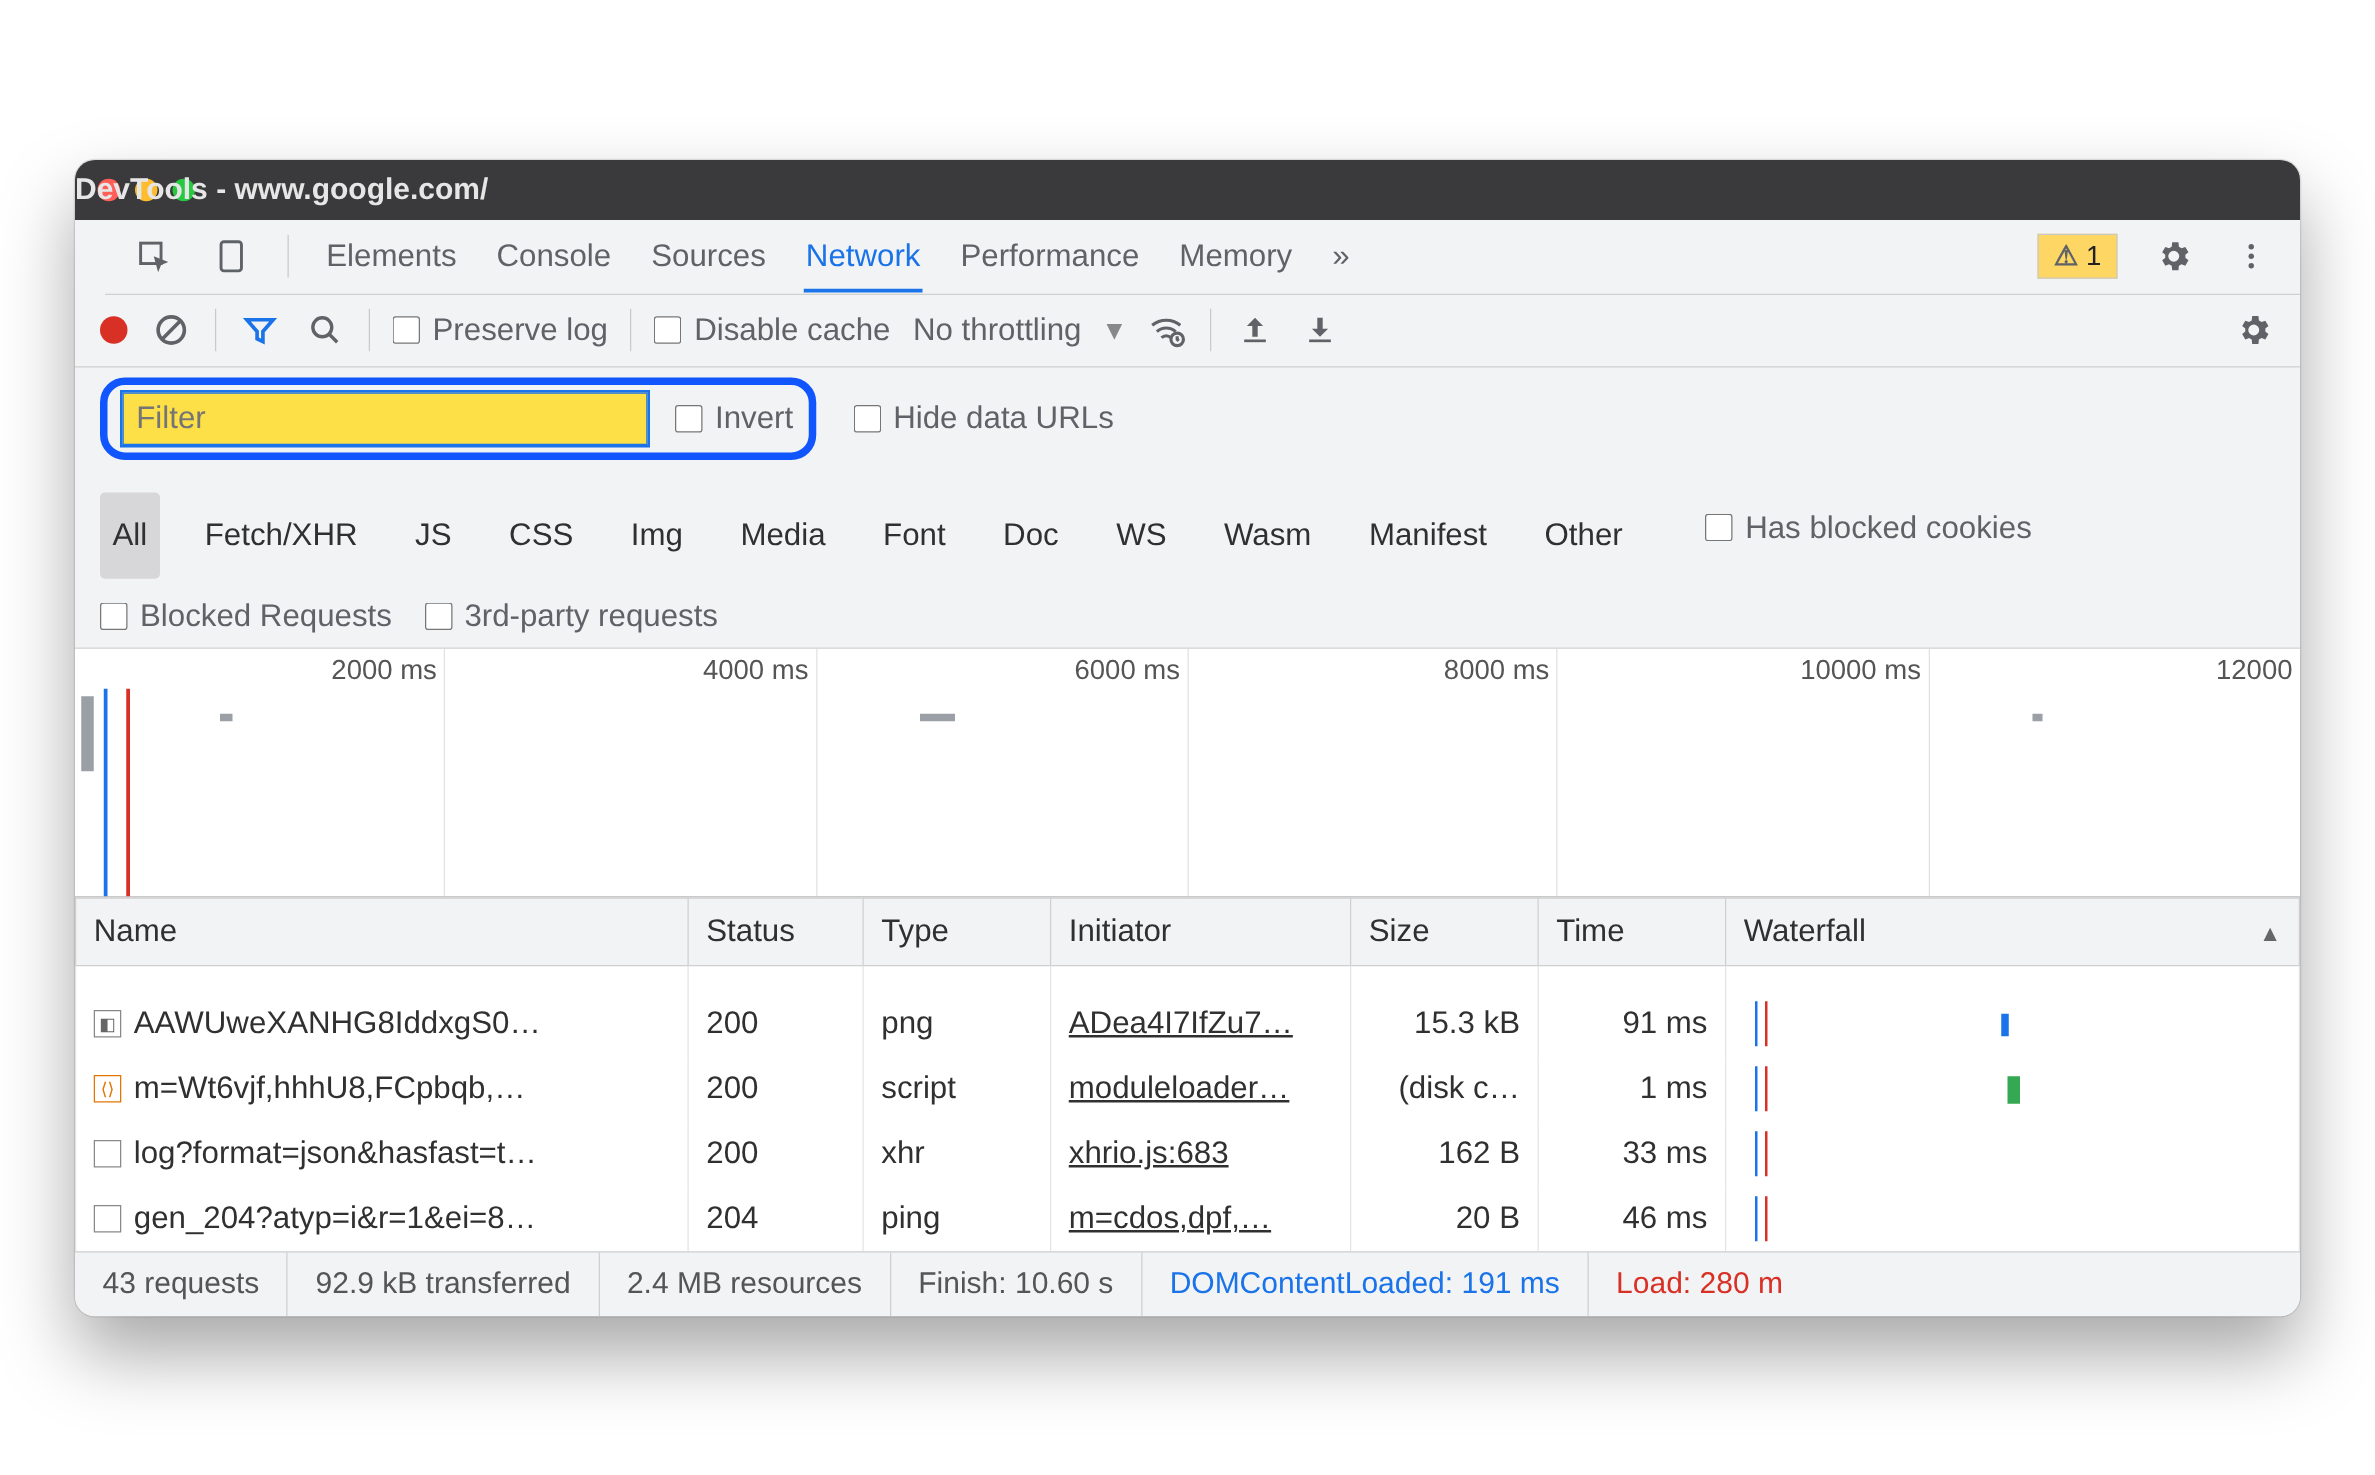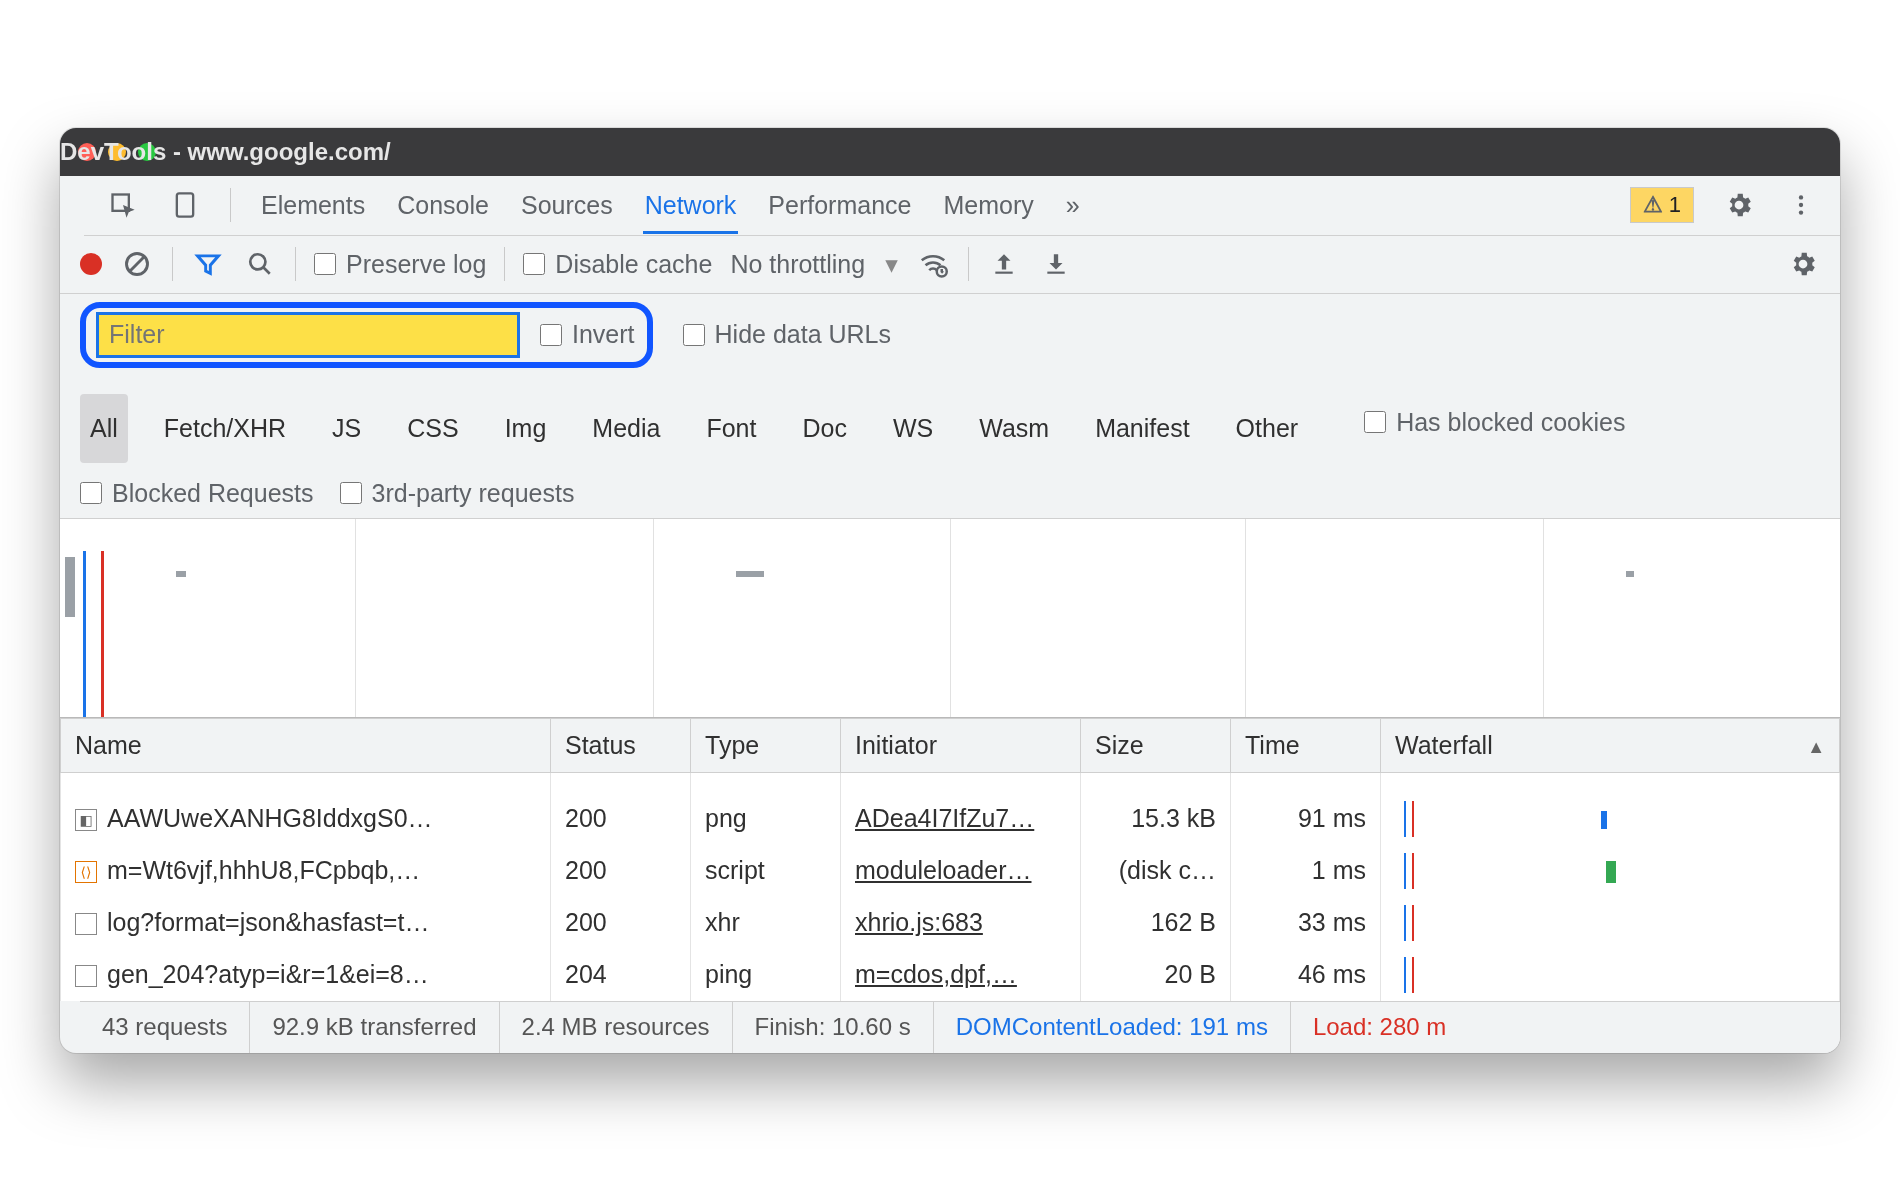--- a/index.html
+++ b/index.html
@@ -77,21 +77,21 @@
   .col-name{width:490px} .col-status{width:140px} .col-type{width:150px} .col-init{width:240px} .col-size{width:150px} .col-time{width:150px}
   .num { text-align:right; padding-right:20px;}
   .lnk { text-decoration:underline; }
   .rowicon { display:inline-block; width:22px; height:22px; border:1px solid #888; margin-right:10px; vertical-align:middle; font-size:14px; text-align:center; line-height:20px;}
   .rowicon.img { border-color:#888; color:#666;}
   .rowicon.js { border-color:#e37400; color:#e37400;}
   .wfcell { position:relative; height:36px; }
   .wf-blue{position:absolute;top:0;bottom:0;width:2px;background:#1a73e8;}
   .wf-red{position:absolute;top:0;bottom:0;width:2px;background:#d93025;}
   
-  .statusbar { display:flex; align-items:center; gap:0; background:#f1f3f4; border-top:1px solid #cfcfcf; height:52px; font-size:24px; color:#555;margin-left:20px;}
+  .statusbar { display:flex; align-items:center; gap:0; background:#f1f3f4; border-top:1px solid #cfcfcf; height:52px; font-size:24px; color:#555;}
   .statusbar .seg { padding:0 22px; border-right:1px solid #cfcfcf; height:100%; display:flex; align-items:center;}
   .statusbar .seg:last-child{border-right:none;}
   .dcl{color:#1a73e8;} .load{color:#d93025;}
   svg { display:block; }
 </style>
 </head>
 <body>
 
 <div class="window">
 
@@ -241,20 +241,28 @@
         <input type="checkbox" style="">
         <span>Blocked Requests</span>
       </label>
     <label class="cb">
         <input type="checkbox" style="">
         <span>3rd-party requests</span>
       </label>
   </div>
 
   <div class="timeline">
+    <div class="tlabels">
+      <span style="left:16.6%">2000 ms</span>
+      <span style="left:33.3%">4000 ms</span>
+      <span style="left:50%">6000 ms</span>
+      <span style="left:66.6%">8000 ms</span>
+      <span style="left:83.3%">10000 ms</span>
+      <span style="left:100%">12000</span>
+    </div>
     <div class="tgrid" style="left:16.6%"></div>
       <div class="tgrid" style="left:33.3%"></div>
     <div class="tgrid" style="left:50%"></div>
       <div class="tgrid" style="left:66.6%"></div>
     <div class="tgrid" style="left:83.3%"></div>
     <div class="tl-body">
       <div style="position:absolute;left:1.3%;top:0;bottom:0;width:3px;background:#1a73e8"></div>
       <div style="position:absolute;left:2.3%;top:0;bottom:0;width:3px;background:#d93025"></div>
       <div style="position:absolute;left:0.3%;top:6px;width:10px;height:60px;background:#9aa0a6"></div>
       <div style="position:absolute;left:6.5%;top:20px;width:10px;height:6px;background:#9aa0a6"></div>

